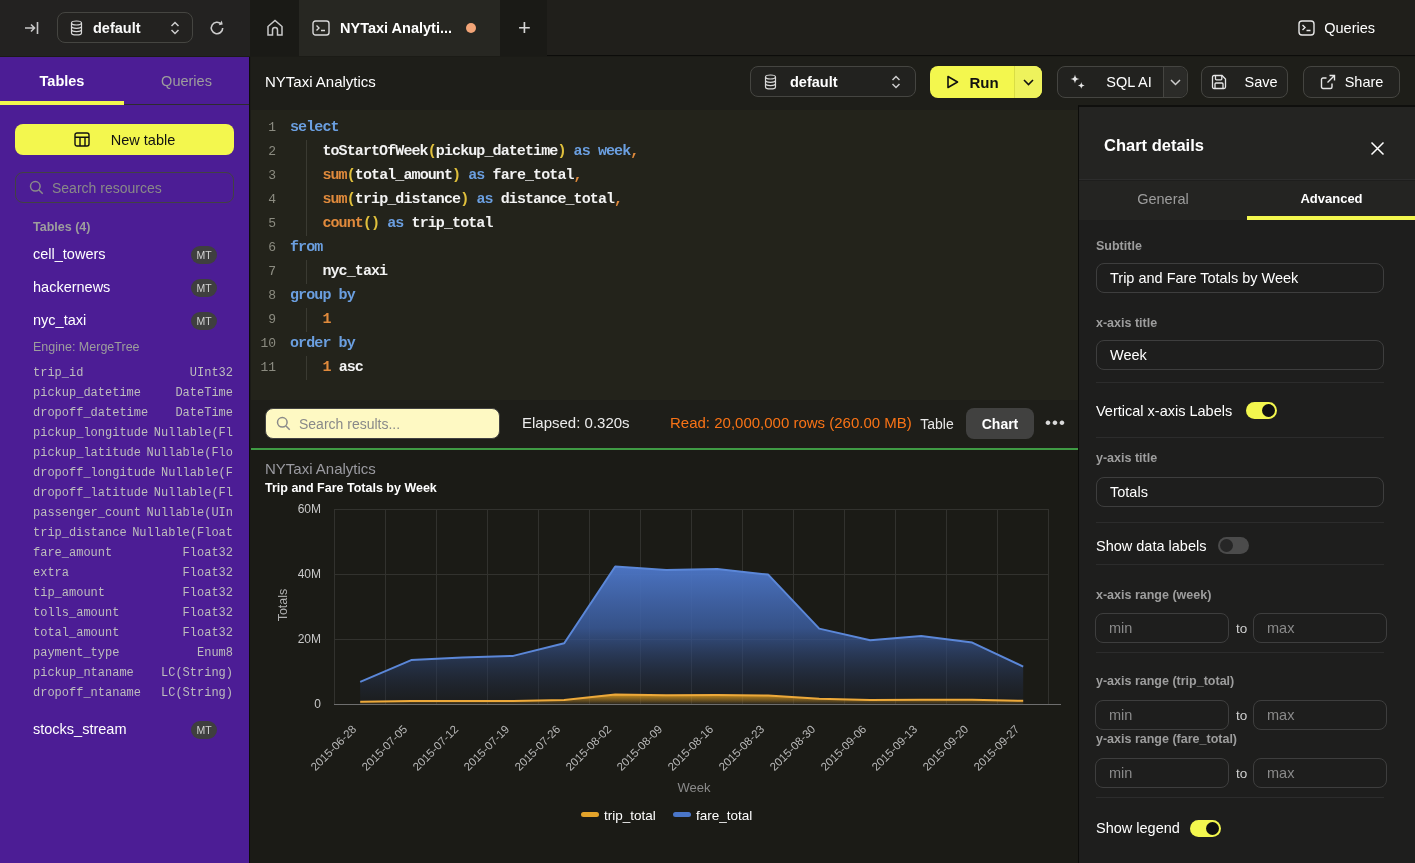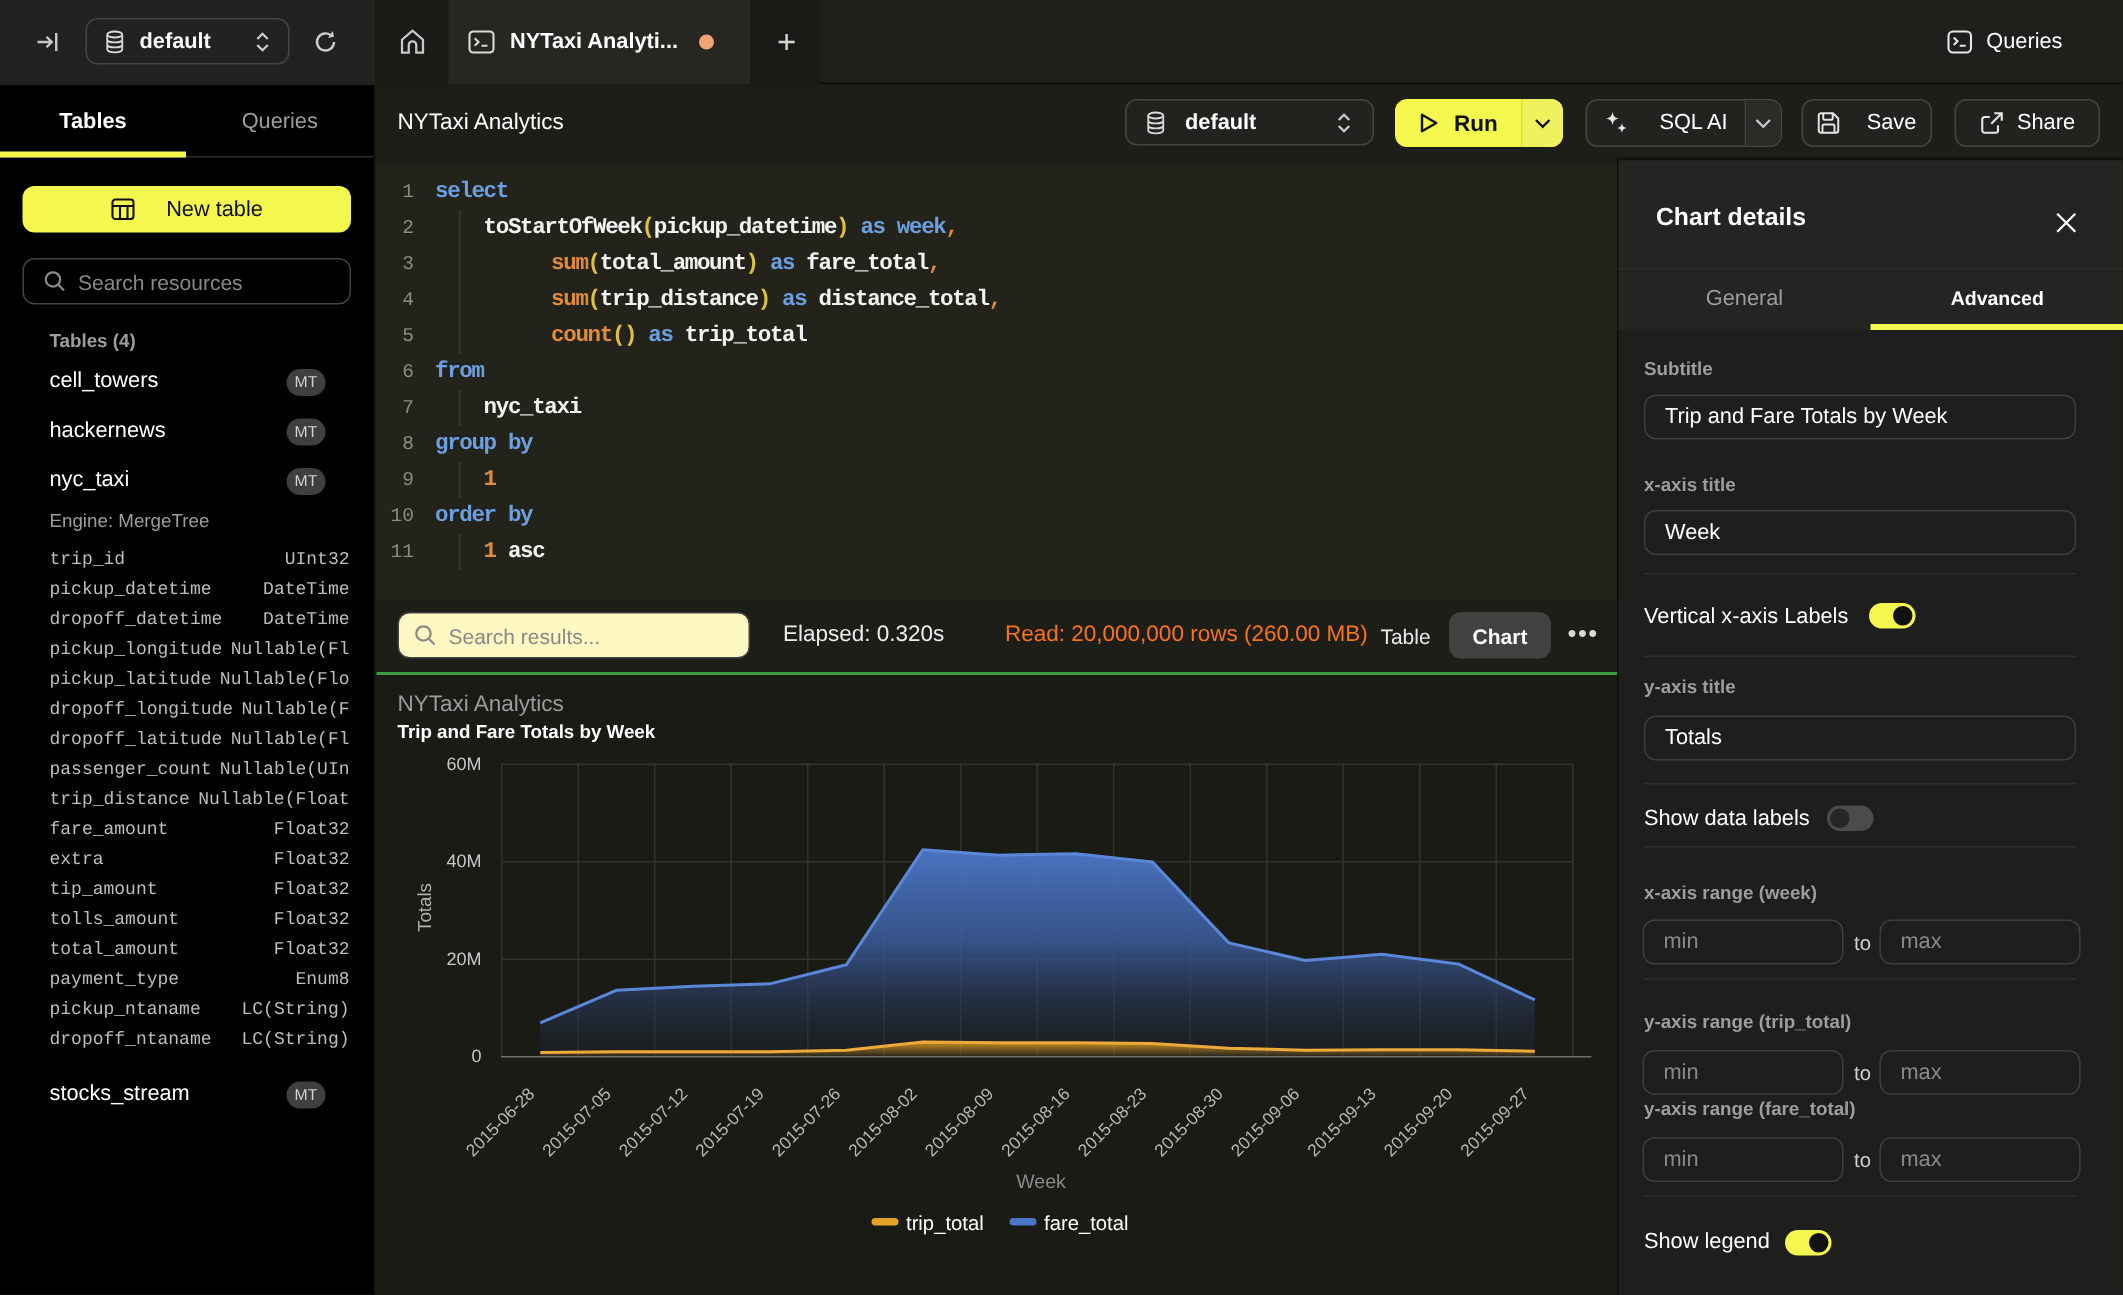--- a/index.html
+++ b/index.html
@@ -15,21 +15,21 @@
 #refresh-ic { position:absolute; left:209px; top:20px; }
 #tabstrip { position:absolute; left:250px; top:0; width:297px; height:56px; background:#1a1a16; }
 #home-btn { position:absolute; left:0; top:0; width:49px; height:56px; display:flex; align-items:center; justify-content:center; }
 #tab-active { position:absolute; left:49px; top:0; width:201px; height:56px; background:#272722; display:flex; align-items:center; }
 #tab-active .txt { color:#fff; font-size:14.5px; font-weight:600; margin-left:10px; }
 #tab-active .dot { width:10px; height:10px; border-radius:50%; background:#f2a477; margin-left:14px; }
 #plus-btn { position:absolute; left:250px; top:0; width:49px; height:56px; display:flex; align-items:center; justify-content:center; color:#d6d6d6; font-size:22px; font-weight:300; }
 #queries-btn { position:absolute; right:40px; top:0; height:56px; display:flex; align-items:center; gap:9px; color:#fff; font-size:14.5px; }
 
 
-#sidebar { position:absolute; left:0; top:57px; width:250px; height:806px; background:#000000; border-right:1px solid #0c0c0a; }
+#sidebar { position:absolute; left:0; top:57px; width:250px; height:806px; background:#4c1d95; border-right:1px solid #0c0c0a; }
 #side-tabs { position:absolute; left:0; top:0; width:249px; height:48px; border-bottom:1px solid #2d2d2d; }
 #side-tabs .t1 { position:absolute; left:0; top:0; width:124px; height:48px; display:flex; align-items:center; justify-content:center; color:#fff; font-weight:600; font-size:14.5px; }
 #side-tabs .t2 { position:absolute; left:124px; top:0; width:125px; height:48px; display:flex; align-items:center; justify-content:center; color:#9d9d9d; font-size:14.5px; }
 #side-tabs .underline { position:absolute; left:0; top:44px; width:124px; height:4px; background:#f3f74e; }
 #newtable { position:absolute; left:15px; top:67px; width:219px; height:31px; background:#f3f74e; border-radius:8px; display:flex; align-items:center; justify-content:center; gap:21px; color:#111; font-size:14.5px; }
 #side-search { position:absolute; left:15px; top:115px; width:219px; height:31px; border:1px solid #424242; border-radius:8px; display:flex; align-items:center; color:#898989; font-size:14px; }
 #side-search span { margin-left:8px; }
 #tables-label { position:absolute; left:33px; top:163px; color:#9d9d9d; font-size:12.5px; font-weight:600; }
 .tbl-row { position:absolute; left:33px; width:200px; height:18px; color:#fff; font-size:14.5px; }
 .mt-badge { position:absolute; right:16px; width:26px; height:18px; background:#3f3f3f; border-radius:9px; color:#d2d2d2; font-size:10.5px; display:flex; align-items:center; justify-content:center; }
@@ -50,21 +50,21 @@
 #sqlai-btn { position:absolute; left:806px; top:9px; width:131px; height:32px; padding:0; }
 #sqlai-main { width:105px; display:flex; align-items:center; justify-content:center; gap:20px; }
 #sqlai-dd { flex:1; display:flex; align-items:center; justify-content:center; background:#2b2b28; border-radius:0 8px 8px 0; border-left:1px solid #454541; height:100%; }
 #save-btn { position:absolute; left:950px; top:9px; width:87px; height:32px; justify-content:center; gap:17px; }
 #share-btn { position:absolute; left:1052px; top:9px; width:97px; height:32px; justify-content:center; gap:9px; }
 
 
 #editor { position:absolute; left:0; top:0px; width:827px; height:290px; background:#23231b; font-family:"Liberation Mono", monospace; font-size:15px; letter-spacing:-0.9px; font-weight:700; }
 .eline { position:absolute; left:0; height:24px; line-height:24px; white-space:pre; }
 .lnum { position:absolute; width:25px; text-align:right; color:#8b8b80; font-weight:400; font-size:13px; letter-spacing:0; height:24px; line-height:24px; }
-.kw { color:#6b9fe0;margin-top:16px; } .fn { color:#e08a3c;margin-left:45px; } .pr { color:#e0c03c; } .id { color:#f2f2f2; } .cm { color:#e08a3c; } .num { color:#e08a3c; }
+.kw { color:#6b9fe0;margin-top:16px; } .fn { color:#e08a3c; } .pr { color:#e0c03c; } .id { color:#f2f2f2; } .cm { color:#e08a3c; } .num { color:#e08a3c; }
 
 
 #results { position:absolute; left:0; top:292px; width:827px; height:46px; background:#1e1e19; }
 #res-search { position:absolute; left:14px; top:6px; width:235px; height:31px; border:1px solid #424242; border-radius:8px; display:flex; align-items:center; color:#898989; font-size:14px; background:#fef9c3; }
 #res-search span { margin-left:8px; }
 #elapsed { position:absolute; left:271px; top:12px; color:#ececec; font-size:15px; }
 #read { position:absolute; left:395px; top:12px; color:#f97316; font-size:15px;margin-left:24px; }
 #seg { position:absolute; left:657px; top:6px; height:31px; display:flex; }
 #seg .s1 { width:58px; display:flex; align-items:center; justify-content:center; color:#e8e8e8; font-size:14px; }
 #seg .s2 { width:68px; display:flex; align-items:center; justify-content:center; color:#fff; font-size:14px; font-weight:600; background:#414140; border-radius:8px; }

